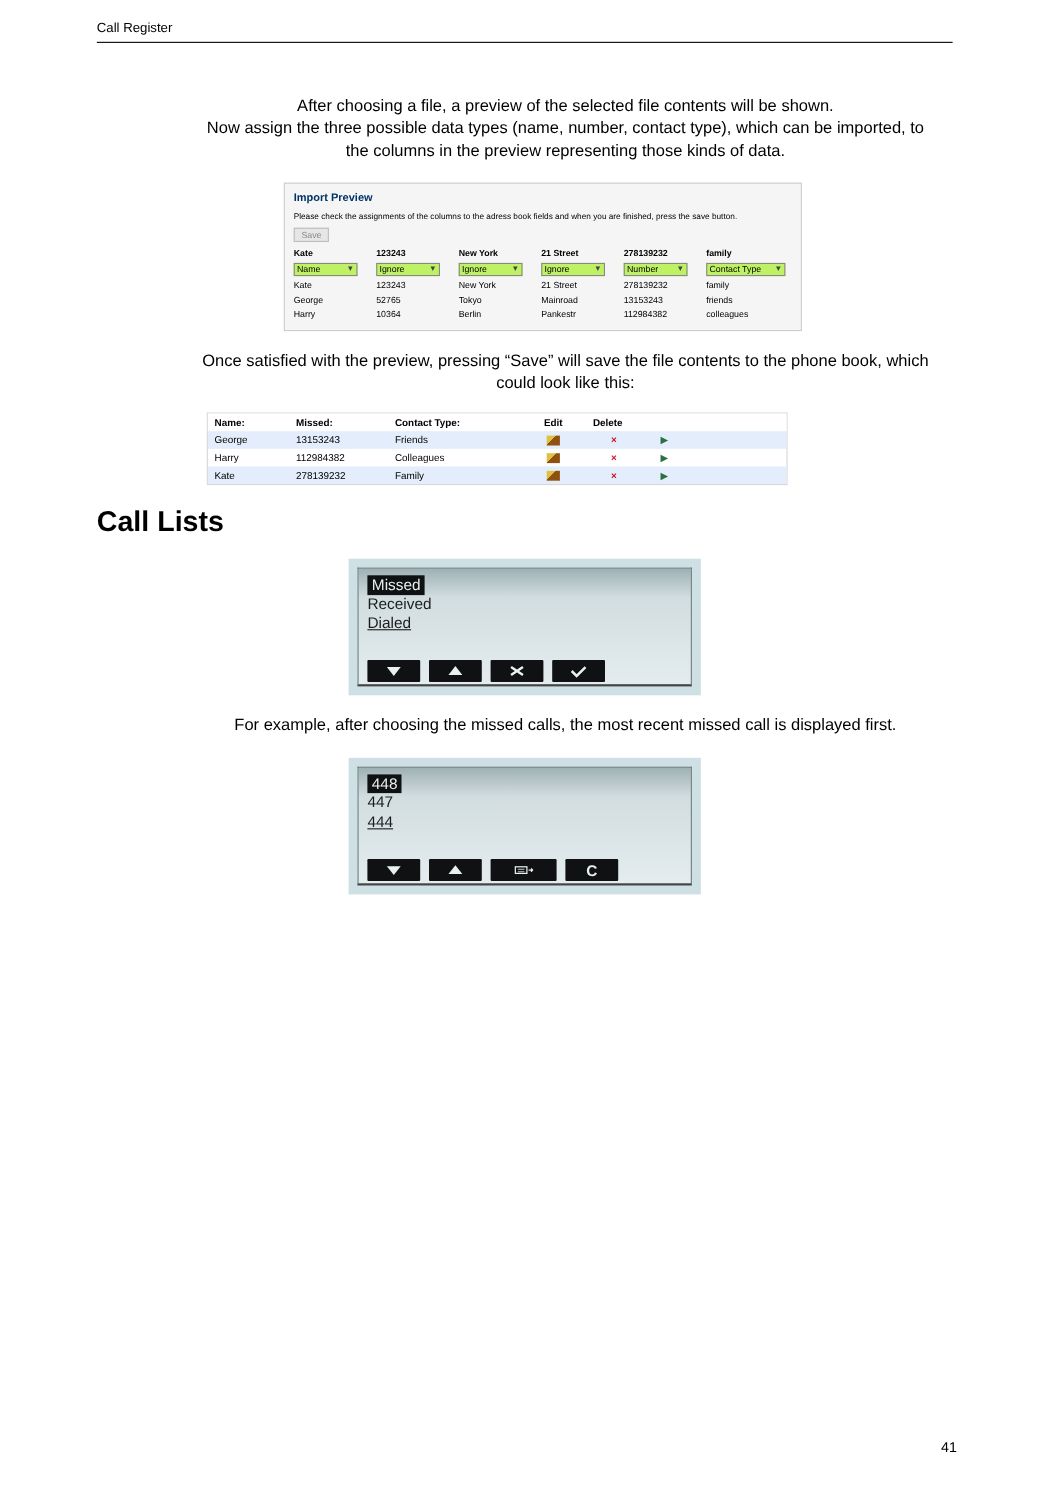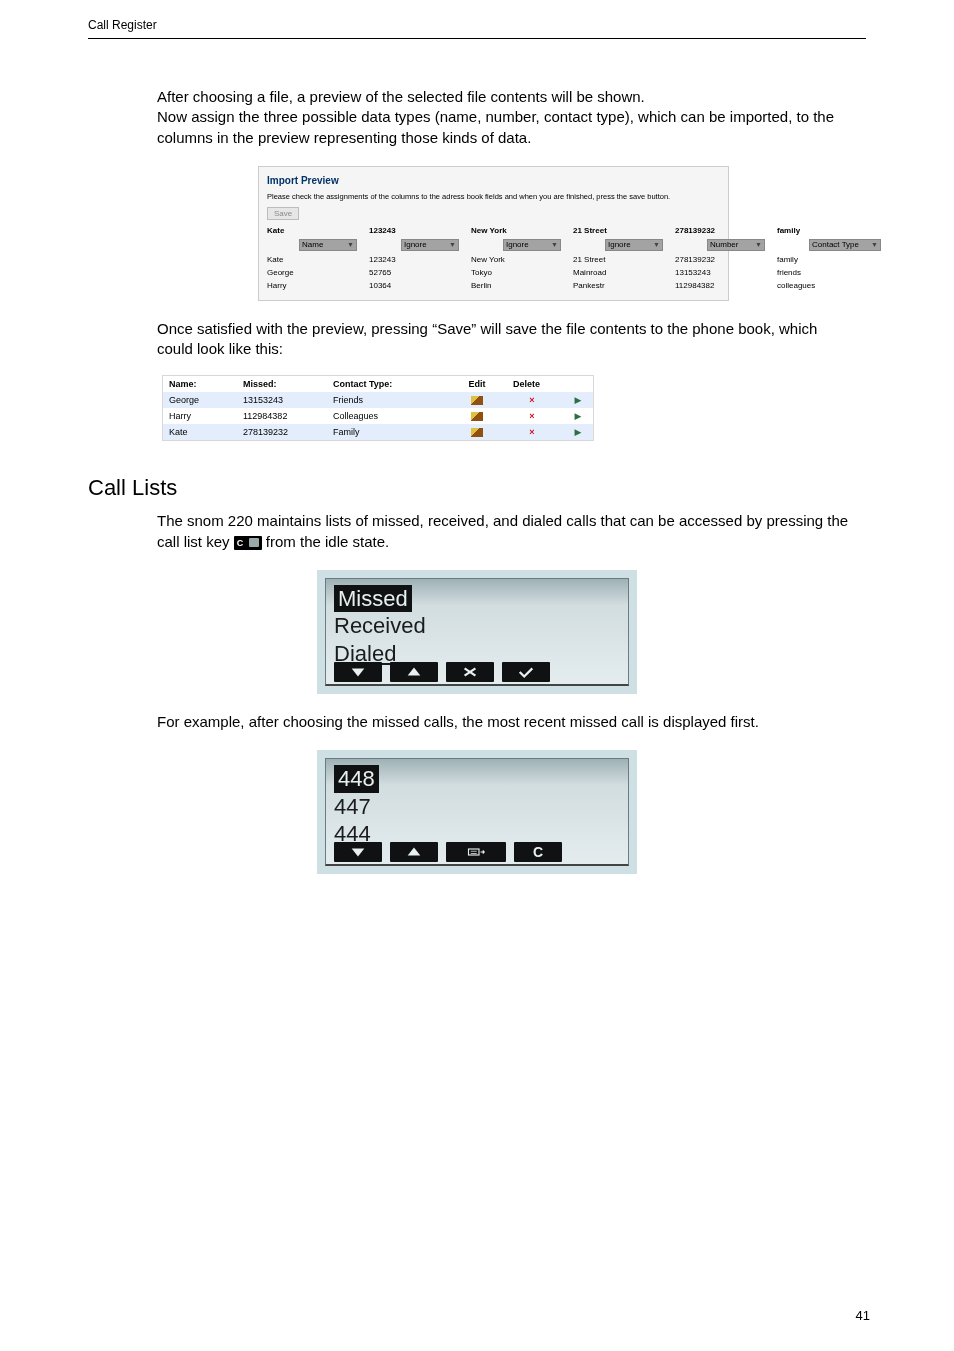--- a/index.html
+++ b/index.html
@@ -17,22 +17,23 @@
   }
   .hr {
     border: none;
     border-top: 1px solid #000;
     margin: 6px 88px 0 88px;
   }
   .content {
     padding: 48px 88px 0 88px;
   }
   .indent {
-    margin-left: 69px;
+    margin-left: 88px;
     margin-right: 14px;
+    text-align: center;
   }
   p.body {
     font-size: 15px;
     line-height: 1.35;
   }
   .mt { margin-top: 18px; }
   .mt-sm { margin-top: 10px; }
 
   
   .import-box {
@@ -49,46 +50,46 @@
   .import-instr { font-size: 7.5px; padding: 0 6px 6px 6px; }
   .save-btn {
     display: inline-block; background: #e6e6e6; border: 1px solid #bcbcbc;
     padding: 1px 6px; font-size: 8px; margin: 0 0 4px 6px; color: #888;
   }
   .imp-table { width: 100%; border-collapse: collapse; font-size: 8px; }
   .imp-table th { font-weight: bold; text-align: left; padding: 2px 6px; }
   .imp-table td { padding: 2px 6px; }
   .imp-select {
     display: inline-flex; align-items: center;
-    border: 1px solid #888; background: #a3a3a3; padding: 0 2px; font-size: 8px;
-    width: 58px; justify-content: space-between; height: 12px; margin-left: 32px;
+    border: 1px solid #888; background: #bef264; padding: 0 2px; font-size: 8px;
+    width: 58px; justify-content: space-between; height: 12px;
   }
   .imp-select.wide { width: 72px; }
   .imp-arrow { font-size: 7px; color: #444; }
 
   
   .contacts-box {
-    margin-top: 16px; margin-left: 74px;
-    width: 432px; border: 1px solid #d8d8d8;
+    margin-top: 16px; margin-left: 100px;
+    width: 528px; border: 1px solid #d8d8d8;
     font-family: Verdana, sans-serif; font-size: 9px;
   }
   .c-row { display: grid; grid-template-columns: 74px 90px 120px 60px 50px 42px; align-items: center; height: 16px; }
   .c-head { font-weight: bold; background: #fff; }
   .c-head div { padding: 2px 6px; }
   .c-body div { padding: 2px 6px; }
   .alt { background: #e3edfb; }
   .edit-ico { width: 11px; height: 9px; background: linear-gradient(135deg,#e0c040 40%,#905010 41%); margin: auto; }
   .del-ico { color: #cc1020; font-weight: bold; text-align: center; }
   .dial-ico { color: #2a7040; text-align: center; }
 
   
   h2.section {
-    font-weight: normal;
-    font-size: 22px;
-    margin-top: 34px;
+    font-weight: bold;
+    font-size: 26px;
+    margin-top: 18px;
   }
 
   
   .key-icon {
     display: inline-block; vertical-align: middle;
     width: 28px; height: 14px; background: #000; position: relative;
     border-radius: 1px;
   }
   .key-icon::before {
     content: "C"; color: #fff; font-weight: bold; font-size: 9px;
@@ -106,21 +107,21 @@
     padding: 0; font-family: Verdana, sans-serif;
   }
   .lcd-inner {
     background: linear-gradient(180deg,#9fb1b5 0%, #d2dde0 25%, #e4ecee 100%);
     border: 1px solid #6b7c80;
     border-bottom: 2px solid #444;
     padding: 6px 8px 0 8px;
     min-height: 108px;
     position: relative;
   }
-  .lcd-line { font-size: 22px; font-family: Verdana, sans-serif; line-height: 1.25; color: #1a1c1c; }
+  .lcd-line { font-size: 14px; font-family: Verdana, sans-serif; line-height: 1.25; color: #1a1c1c; }
   .lcd-sel {
     display: inline-block; background: #0f1112; color: #e8efef; padding: 0 4px;
   }
   .lcd-softkeys {
     position: absolute; left: 8px; right: 8px; bottom: 2px;
     display: flex; gap: 8px;
   }
   .sk {
     flex: 0 0 48px; height: 20px; background: #0f1112;
     display: flex; align-items: center; justify-content: center;
@@ -256,25 +257,20 @@
           <div class="edit-ico"></div>
         </div>
       <div class="del-ico">×</div>
       <div class="dial-ico">▶</div>
     </div>
   </div>
 
 
   <h2 class="section">Call Lists</h2>
 
-  <div class="indent mt-sm">
-    <p class="body">
-      <span>The snom 220 maintains lists of missed, received, and dialed calls that can be accessed by pressing the call list key </span><span class="key-icon"></span><span> from the idle state.</span>
-    </p>
-  </div>
 
   <div class="lcd">
     <div class="lcd-inner">
       <div class="lcd-line"><span class="lcd-sel">Missed</span></div>
       <div class="lcd-line">Received</div>
       <div class="lcd-line" style="text-decoration:underline">Dialed</div>
       <div class="lcd-softkeys">
         <div class="sk">
             <svg viewBox="0 0 20 14">
               <path d="M10 12 L3 3 L17 3 Z" fill="#e9f0f0"></path>

